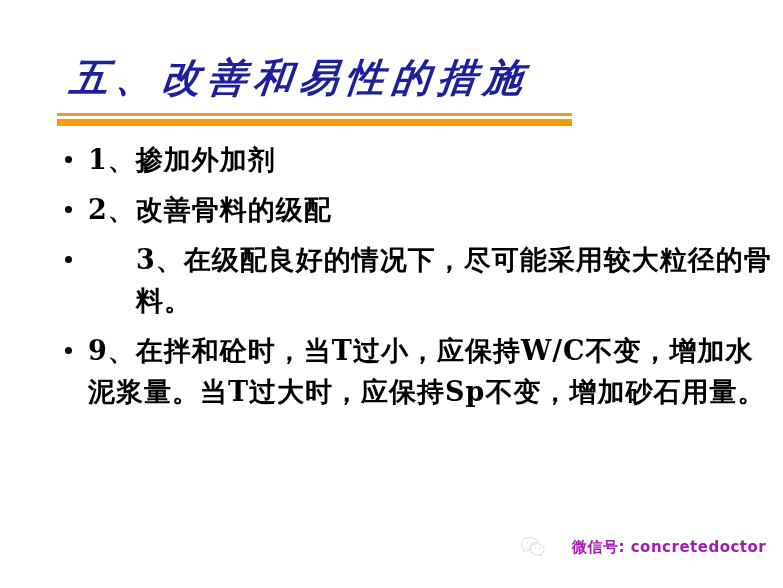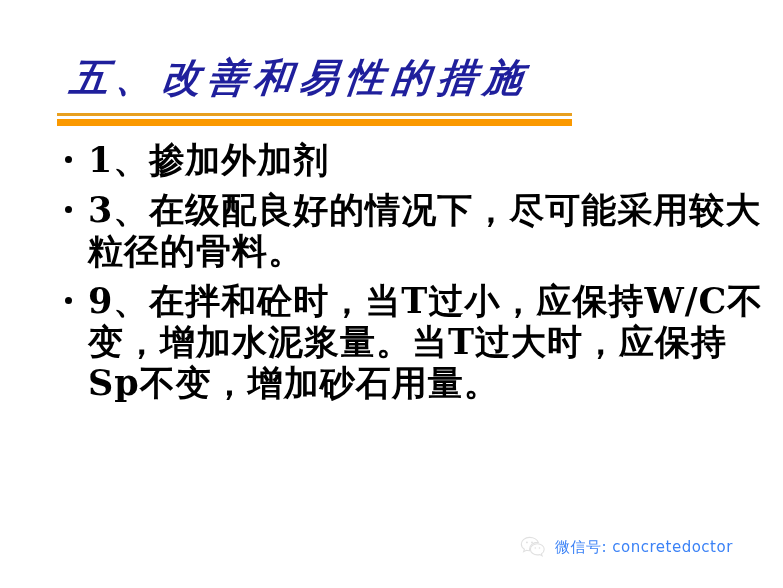--- a/index.html
+++ b/index.html
@@ -70,21 +70,21 @@
     top: 139px;
     width: 720px;
   }
 
   .bullet-item {
     position: relative;
     padding-left: 30px;
     margin-bottom: 9px;
     color: #000000;
     font-family: "DejaVu Serif", serif;
-    font-size: 35px;
+    font-size: 27px;
     font-weight: bold;
     line-height: 41px;
     letter-spacing: 1px;
   }
 
   .bullet-item .dot {
     position: absolute;
     left: 7px;
     top: 17px;
     width: 7px;
@@ -92,37 +92,39 @@
     background: #000000;
     border-radius: 50%;
   }
 
   .bullet-item .btext {
     display: block;
   }
 
   .bullet-item.wrap-3 .btext {
     max-width: 712px;
+    margin-left: 48px;
   }
   .bullet-item.wrap-5 .btext {
     max-width: 700px;
   }
 
   
   .footer {
     position: absolute;
     left: 520px;
     top: 536px;
     display: flex;
     align-items: center;
-    gap: 9px;
-    color: #3b82f6;
+    gap: 26px;
+    color: #a21caf;
     font-family: "DejaVu Sans", sans-serif;
     font-size: 15px;
     white-space: nowrap;
+    font-weight: bold;
   }
 
   .footer .wechat-icon {
     display: inline-block;
     width: 26px;
     height: 22px;
     position: relative;
     opacity: 0.55;
   }
   .footer .wechat-icon svg { display: block; }
@@ -139,20 +141,24 @@
     <div class="rule-thick"></div>
   </div>
 
   <div class="body-list">
 
     <div class="bullet-item">
       <span class="dot"></span>
       <span class="btext">1、掺加外加剂</span>
     </div>
 
+    <div class="bullet-item">
+      <span class="dot"></span>
+      <span class="btext">2、改善骨料的级配</span>
+    </div>
 
     <div class="bullet-item wrap-3">
       <span class="dot"></span>
       <span class="btext">3、在级配良好的情况下，尽可能采用较大粒径的骨料。</span>
     </div>
 
 
     <div class="bullet-item wrap-5">
       <span class="dot"></span>
       <span class="btext">9、在拌和砼时，当T过小，应保持W/C不变，增加水泥浆量。当T过大时，应保持Sp不变，增加砂石用量。</span>

